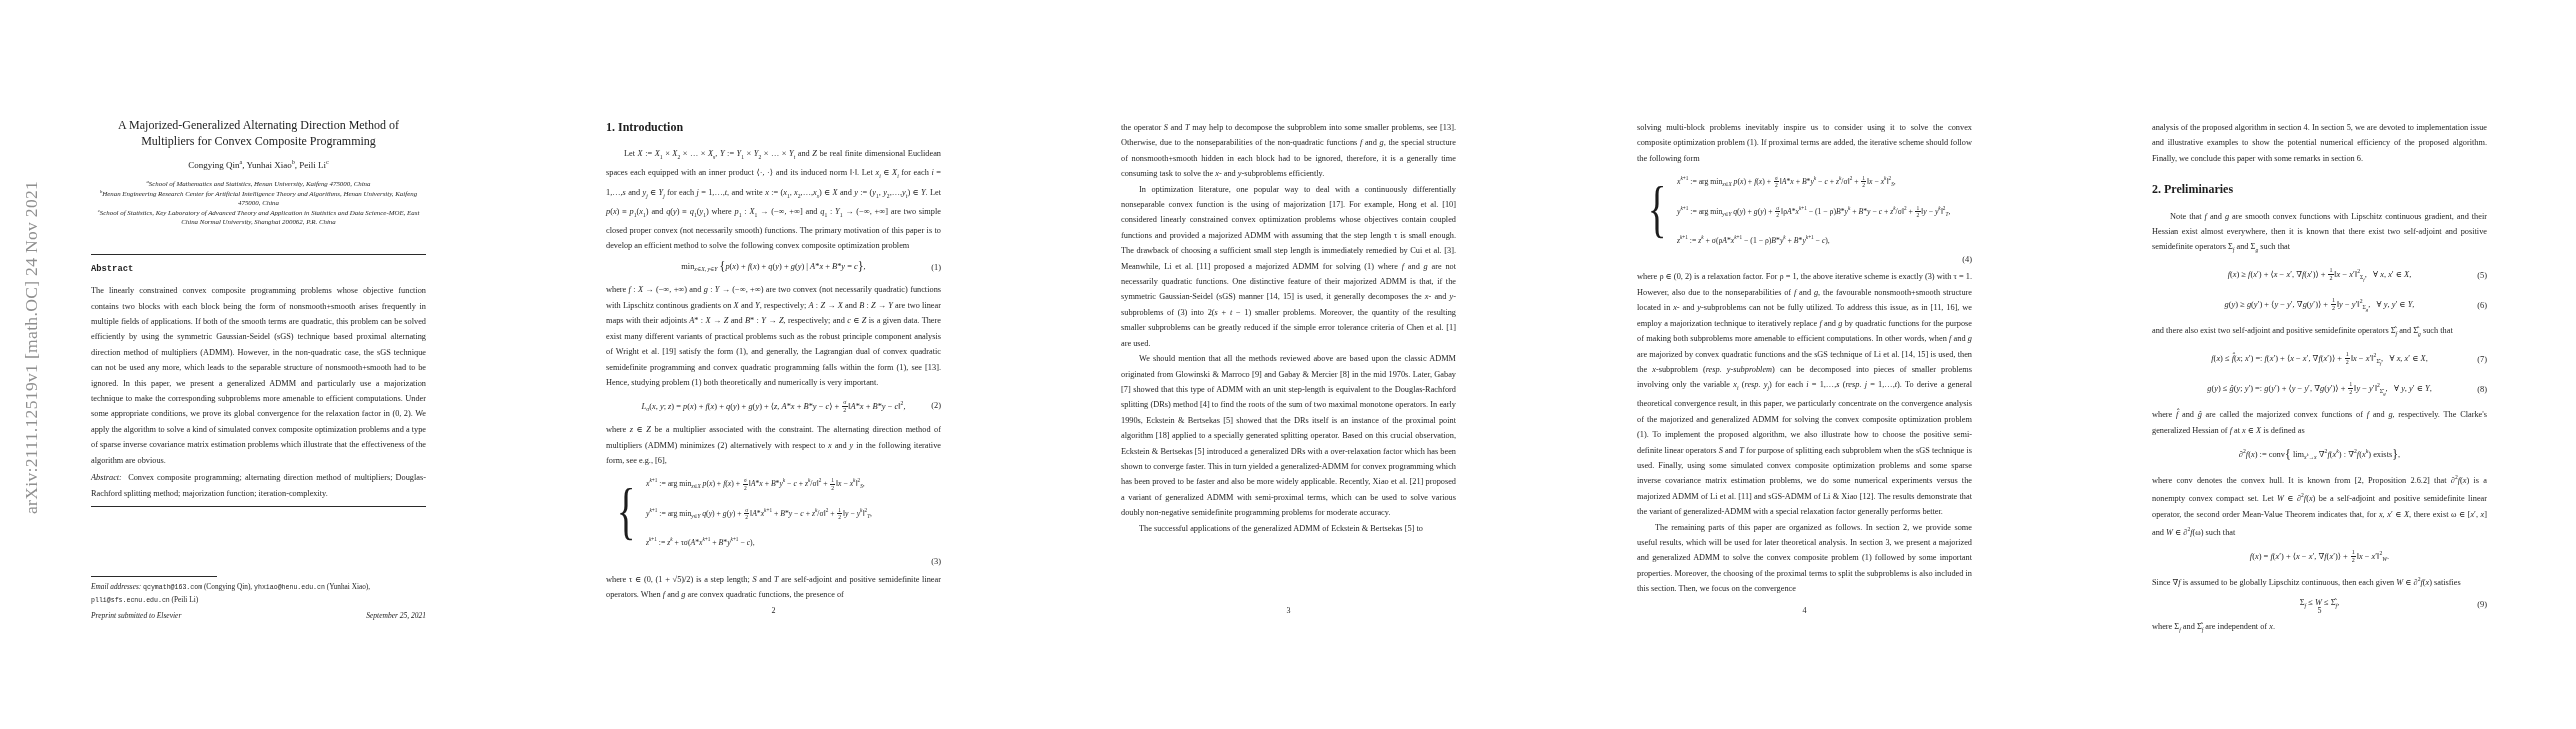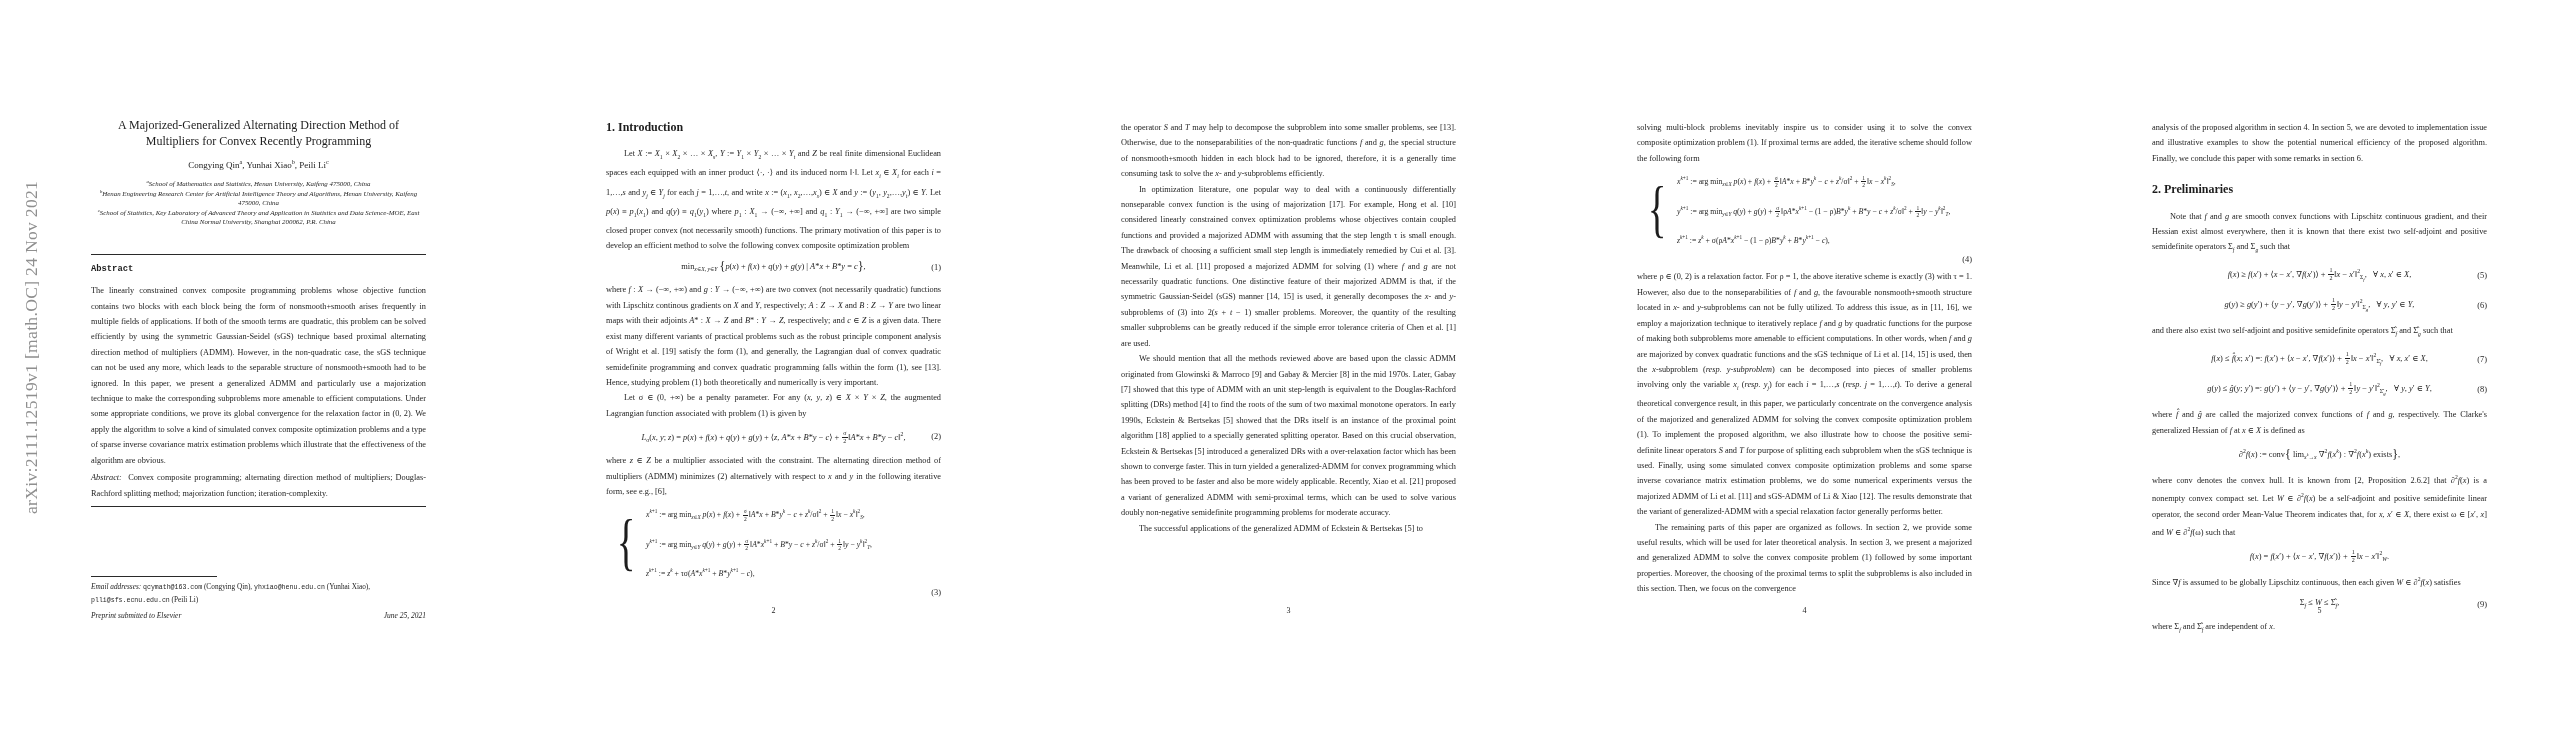--- a/index.html
+++ b/index.html
@@ -56,51 +56,50 @@
   .cases .lines{display:flex;flex-direction:column;gap:8px;font-size:7.7px;white-space:nowrap;}
   .eqno-line{text-align:right;font-size:8.4px;margin:3.6px 0 2.4px 0;}
   .page-no{position:absolute;left:91px;top:606px;width:335px;text-align:center;font-size:8px;}
 </style>
 </head>
 <body>
 
 <div class="sheet" style="left:0">
   <div class="arxiv-banner">arXiv:2111.12519v1  [math.OC]  24 Nov 2021</div>
   <div class="col" style="top:117px">
-    <div class="title">A Majorized-Generalized Alternating Direction Method of Multipliers for Convex Recently Programming</div>
+    <div class="title">A Majorized-Generalized Alternating Direction Method of Multipliers for Convex Composite Programming</div>
     <div class="authors">Congying Qin<sup>a</sup>, Yunhai Xiao<sup>b</sup>, Peili Li<sup>c</sup></div>
     <div class="affils">
       <div class="affil"><sup>a</sup>School of Mathematics and Statistics, Henan University, Kaifeng 475000, China</div>
       <div class="affil"><sup>b</sup>Henan Engineering Research Center for Artificial Intelligence Theory and Algorithms, Henan University, Kaifeng 475000, China</div>
       <div class="affil"><sup>c</sup>School of Statistics, Key Laboratory of Advanced Theory and Application in Statistics and Data Science-MOE, East China Normal University, Shanghai 200062, P.R. China</div>
     </div>
     <div class="rule rule-top"></div>
     <div class="abs-head">Abstract</div>
     <p class="body-text" style="margin-top:9.7px">The linearly constrained convex composite programming problems whose objective function contains two blocks with each block being the form of nonsmooth+smooth arises frequently in multiple fields of applications. If both of the smooth terms are quadratic, this problem can be solved efficiently by using the symmetric Gaussian-Seidel (sGS) technique based proximal alternating direction method of multipliers (ADMM). However, in the non-quadratic case, the sGS technique can not be used any more, which leads to the separable structure of nonsmooth+smooth had to be ignored. In this paper, we present a generalized ADMM and particularly use a majorization technique to make the corresponding subproblems more amenable to efficient computations. Under some appropriate conditions, we prove its global convergence for the relaxation factor in (0, 2). We apply the algorithm to solve a kind of simulated convex composite optimization problems and a type of sparse inverse covariance matrix estimation problems which illustrate that the effectiveness of the algorithm are obvious.</p>
     <p class="body-text keywords"><i>Abstract:</i>&nbsp; Convex composite programming; alternating direction method of multipliers; Douglas-Rachford splitting method; majorization function; iteration-complexity.</p>
     <div class="rule rule-bot"></div>
   </div>
   <div class="footnote-rule"></div>
   <p class="footnote"><i>Email addresses:</i> <span class="tt">qcymath@163.com</span> (Congying Qin), <span class="tt">yhxiao@henu.edu.cn</span> (Yunhai Xiao), <span class="tt">plli@sfs.ecnu.edu.cn</span> (Peili Li)</p>
   <div class="bottomline">
     <span>Preprint submitted to Elsevier</span>
-    <span>June 25, 2021</span>
+    <span>September 25, 2021</span>
   </div>
 </div>
 
 <div class="sheet" style="left:515px">
   <div class="col body-text" style="top:120px">
     <div class="sec-head">1.  Introduction</div>
     <p class="ind">Let <i>X</i> := <i>X</i><sub>1</sub> × <i>X</i><sub>2</sub> × … × <i>X</i><sub>s</sub>, <i>Y</i> := <i>Y</i><sub>1</sub> × <i>Y</i><sub>2</sub> × … × <i>Y</i><sub>t</sub> and <i>Z</i> be real finite dimensional Euclidean spaces each equipped with an inner product ⟨·, ·⟩ and its induced norm ‖·‖. Let <i>x<sub>i</sub></i> ∈ <i>X<sub>i</sub></i> for each <i>i</i> = 1,…,<i>s</i> and <i>y<sub>j</sub></i> ∈ <i>Y<sub>j</sub></i> for each <i>j</i> = 1,…,<i>t</i>, and write <i>x</i> := (<i>x</i><sub>1</sub>, <i>x</i><sub>2</sub>,…,<i>x<sub>s</sub></i>) ∈ <i>X</i> and <i>y</i> := (<i>y</i><sub>1</sub>, <i>y</i><sub>2</sub>,…,<i>y<sub>t</sub></i>) ∈ <i>Y</i>. Let <i>p</i>(<i>x</i>) ≡ <i>p</i><sub>1</sub>(<i>x</i><sub>1</sub>) and <i>q</i>(<i>y</i>) ≡ <i>q</i><sub>1</sub>(<i>y</i><sub>1</sub>) where <i>p</i><sub>1</sub> : <i>X</i><sub>1</sub> → (−∞, +∞] and <i>q</i><sub>1</sub> : <i>Y</i><sub>1</sub> → (−∞, +∞] are two simple closed proper convex (not necessarily smooth) functions. The primary motivation of this paper is to develop an efficient method to solve the following convex composite optimization problem</p>
     <div class="eq">
       <span class="eq-body"><span class="rm">min</span><sub><i>x</i>∈<i>X</i>, <i>y</i>∈<i>Y</i></sub> <span class="big">{</span><i>p</i>(<i>x</i>) + <i>f</i>(<i>x</i>) + <i>q</i>(<i>y</i>) + <i>g</i>(<i>y</i>) | <i>A</i>*<i>x</i> + <i>B</i>*<i>y</i> = <i>c</i><span class="big">}</span>,</span>
       <span class="no">(1)</span>
     </div>
     <p>where <i>f</i> : <i>X</i> → (−∞, +∞) and <i>g</i> : <i>Y</i> → (−∞, +∞) are two convex (not necessarily quadratic) functions with Lipschitz continous gradients on <i>X</i> and <i>Y</i>, respectively; <i>A</i> : <i>Z</i> → <i>X</i> and <i>B</i> : <i>Z</i> → <i>Y</i> are two linear maps with their adjoints <i>A</i>* : <i>X</i> → <i>Z</i> and <i>B</i>* : <i>Y</i> → <i>Z</i>, respectively; and <i>c</i> ∈ <i>Z</i> is a given data. There exist many different variants of practical problems such as the robust principle component analysis of Wright et al. [19] satisfy the form (1), and generally, the Lagrangian dual of convex quadratic semidefinite programming and convex quadratic programming falls within the form (1), see [13]. Hence, studying problem (1) both theoretically and numerically is very important.</p>
-    <p class="ind">Let σ ∈ (0, +∞) be a penalty parameter. For any (<i>x</i>, <i>y</i>, <i>z</i>) ∈ <i>X</i> × <i>Y</i> × <i>Z</i>, the augmented Lagrangian function associated with problem (1) is given by</p>
     <div class="eq">
       <span class="eq-body"><i>L</i><sub>σ</sub>(<i>x</i>, <i>y</i>; <i>z</i>) = <i>p</i>(<i>x</i>) + <i>f</i>(<i>x</i>) + <i>q</i>(<i>y</i>) + <i>g</i>(<i>y</i>) + ⟨<i>z</i>, <i>A</i>*<i>x</i> + <i>B</i>*<i>y</i> − <i>c</i>⟩ + <span class="frac">
             <span>σ</span>
             <span>2</span>
           </span>‖<i>A</i>*<i>x</i> + <i>B</i>*<i>y</i> − <i>c</i>‖<sup>2</sup>,</span>
       <span class="no">(2)</span>
     </div>
     <p>where <i>z</i> ∈ <i>Z</i> be a multiplier associated with the constraint. The alternating direction method of multipliers (ADMM) minimizes (2) alternatively with respect to <i>x</i> and <i>y</i> in the following iterative form, see e.g., [6],</p>
     <div class="eqwrap">
       <div class="cases">
@@ -118,20 +117,21 @@
                 <span>2</span>
               </span>‖<i>A</i>*<i>x</i><sup><i>k</i>+1</sup> + <i>B</i>*<i>y</i> − <i>c</i> + <i>z</i><sup><i>k</i></sup>/σ‖<sup>2</sup> + <span class="frac">
                 <span>1</span>
                 <span>2</span>
               </span>‖<i>y</i> − <i>y</i><sup><i>k</i></sup>‖<sup>2</sup><sub><i>T</i></sub>,</div>
           <div><i>z</i><sup><i>k</i>+1</sup> := <i>z</i><sup><i>k</i></sup> + τσ(<i>A</i>*<i>x</i><sup><i>k</i>+1</sup> + <i>B</i>*<i>y</i><sup><i>k</i>+1</sup> − <i>c</i>),</div>
         </div>
       </div>
       <div class="eqno-line">(3)</div>
     </div>
+    <p>where τ ∈ (0, (1 + √5)/2) is a step length; <i>S</i> and <i>T</i> are self-adjoint and positive semidefinite linear operators. When <i>f</i> and <i>g</i> are convex quadratic functions, the presence of</p>
   </div>
   <div class="page-no">2</div>
 </div>
 
 <div class="sheet" style="left:1030px">
   <div class="col body-text" style="top:120px">
     <p>the operator <i>S</i> and <i>T</i> may help to decompose the subproblem into some smaller problems, see [13]. Otherwise, due to the nonseparabilities of the non-quadratic functions <i>f</i> and <i>g</i>, the special structure of nonsmooth+smooth hidden in each block had to be ignored, therefore, it is a generally time consuming task to solve the <i>x</i>- and <i>y</i>-subproblems efficiently.</p>
     <p class="ind">In optimization literature, one popular way to deal with a continuously differentially nonseparable convex function is the using of majorization [17]. For example, Hong et al. [10] considered linearly constrained convex optimization problems whose objectives contain coupled functions and provided a majorized ADMM with assuming that the step length τ is small enough. The drawback of choosing a sufficient small step length is immediately remedied by Cui et al. [3]. Meanwhile, Li et al. [11] proposed a majorized ADMM for solving (1) where <i>f</i> and <i>g</i> are not necessarily quadratic functions. One distinctive feature of their majorized ADMM is that, if the symmetric Gaussian-Seidel (sGS) manner [14, 15] is used, it generally decomposes the <i>x</i>- and <i>y</i>-subproblems of (3) into 2(<i>s</i> + <i>t</i> − 1) smaller problems. Moreover, the quantity of the resulting smaller subproblems can be greatly reduced if the simple error tolerance criteria of Chen et al. [1] are used.</p>
     <p class="ind">We should mention that all the methods reviewed above are based upon the classic ADMM originated from Glowinski &amp; Marroco [9] and Gabay &amp; Mercier [8] in the mid 1970s. Later, Gabay [7] showed that this type of ADMM with an unit step-length is equivalent to the Douglas-Rachford splitting (DRs) method [4] to find the roots of the sum of two maximal monotone operators. In early 1990s, Eckstein &amp; Bertsekas [5] showed that the DRs itself is an instance of the proximal point algorithm [18] applied to a specially generated splitting operator. Based on this crucial observation, Eckstein &amp; Bertsekas [5] introduced a generalized DRs with a over-relaxation factor which has been shown to converge faster. This in turn yielded a generalized-ADMM for convex programming which has been proved to be faster and also be more widely applicable. Recently, Xiao et al. [21] proposed a variant of generalized ADMM with semi-proximal terms, which can be used to solve various doubly non-negative semidefinite programming problems for moderate accuracy.</p>
     <p class="ind">The successful applications of the generalized ADMM of Eckstein &amp; Bertsekas [5] to</p>

